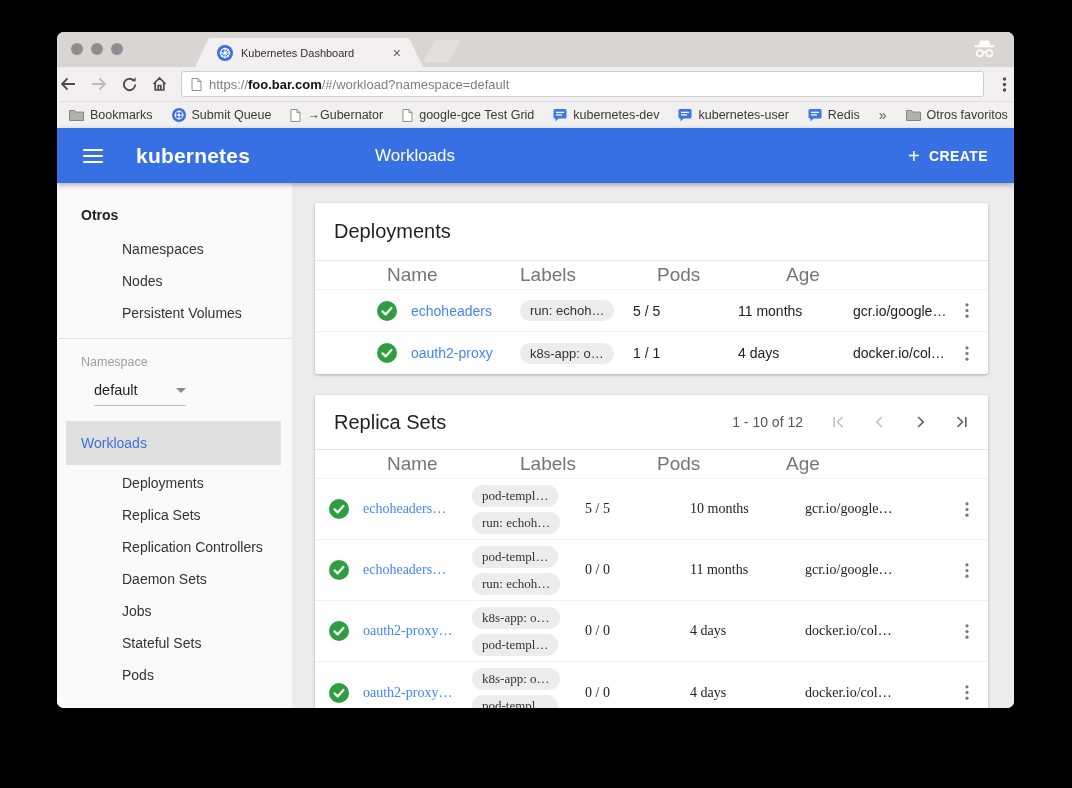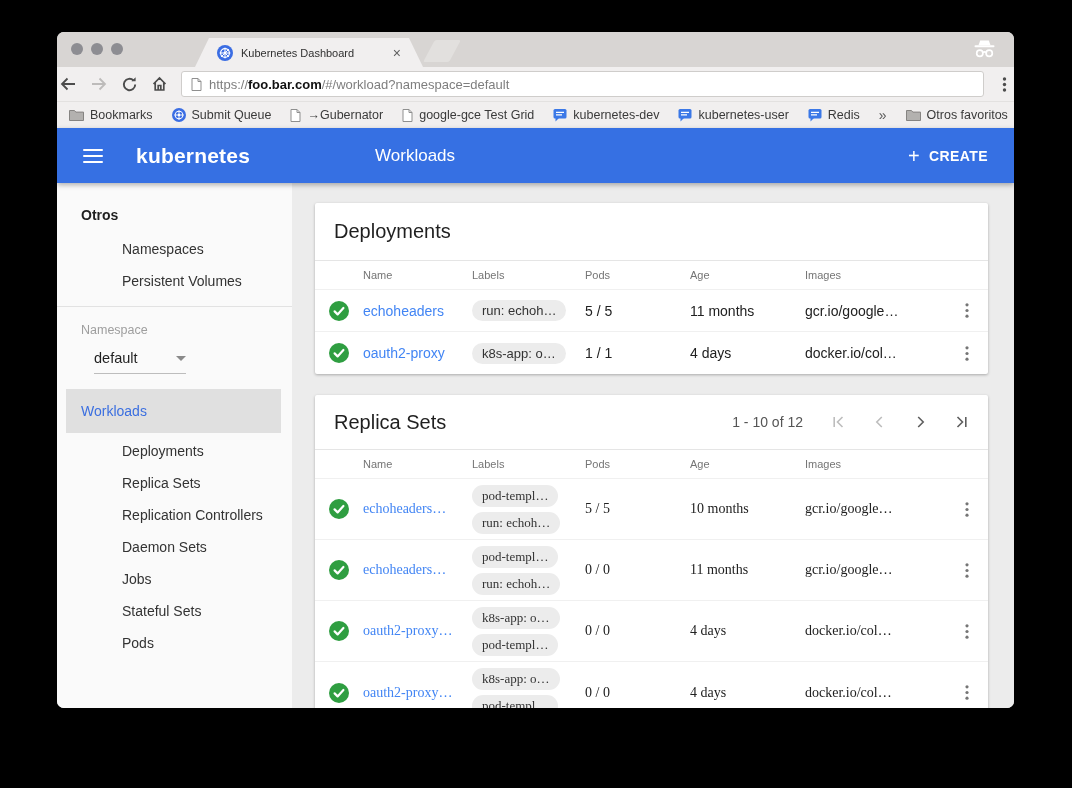--- a/index.html
+++ b/index.html
@@ -69,22 +69,22 @@
   .card + .card { margin-top:21px; }
   .card-head { height:58px; display:flex; align-items:center; padding:0 19px; border-bottom:1px solid #e5e5e5; }
   .card2 .card-head { height:55px; }
   .card-title { font-size:20px; color:#1f1f1f; }
   .pager { margin-left:auto; display:flex; align-items:center; gap:26px; }
   .pager-text { font-size:14px; color:#555; margin-right:2px; }
   .pager-btn { display:flex; align-items:center; cursor:pointer; }
 
   .trow { display:grid; grid-template-columns:48px 109px 113px 105px 115px 1fr 42px;
           align-items:center; font-size:14px; color:#212121; }
-  .thead { height:29px; color:#757575; font-size:11px; border-bottom:1px solid #f0f0f0; }
-  .d-row { height:42px; border-bottom:1px solid #f0f0f0; }
+  .thead { height:29px; color:#757575; font-size:19px; border-bottom:1px solid #f0f0f0;gap:24px; }
+  .d-row { height:42px; border-bottom:1px solid #f0f0f0;padding-left:48px; }
   .r-row { height:61px; border-bottom:1px solid #f0f0f0;font-family:Liberation Serif, serif; }
   .trow:last-child { border-bottom:none; }
   .icon-cell { display:flex; justify-content:center; }
   .link { color:#4285f4; text-decoration:none; cursor:pointer; white-space:nowrap; overflow:hidden; }
   .chips { display:flex; flex-direction:column; gap:5px; align-items:flex-start; }
   .chip { background:#ececec; border-radius:11px; padding:3px 10px; font-size:13px; color:#333;
           white-space:nowrap; max-width:104px; overflow:hidden; }
   .actions { display:flex; justify-content:center; cursor:pointer; }
   .cell { white-space:nowrap; overflow:hidden; }
 </style>
@@ -262,20 +262,21 @@
       <span class="create-plus">+</span>
       <span>CREATE</span>
     </div>
   </div>
 
   <div class="appbody">
 
     <div class="sidebar">
       <div class="side-admin">Otros</div>
       <div class="side-item">Namespaces</div>
+      <div class="side-item">Nodes</div>
       <div class="side-item">Persistent Volumes</div>
       <div class="side-divider"></div>
       <div class="ns-label">Namespace</div>
       <div class="ns-select">
         <span>default</span>
         <span class="caret"></span>
       </div>
       <div class="side-selected">Workloads</div>
       <div class="side-item">Deployments</div>
       <div class="side-item">Replica Sets</div>

